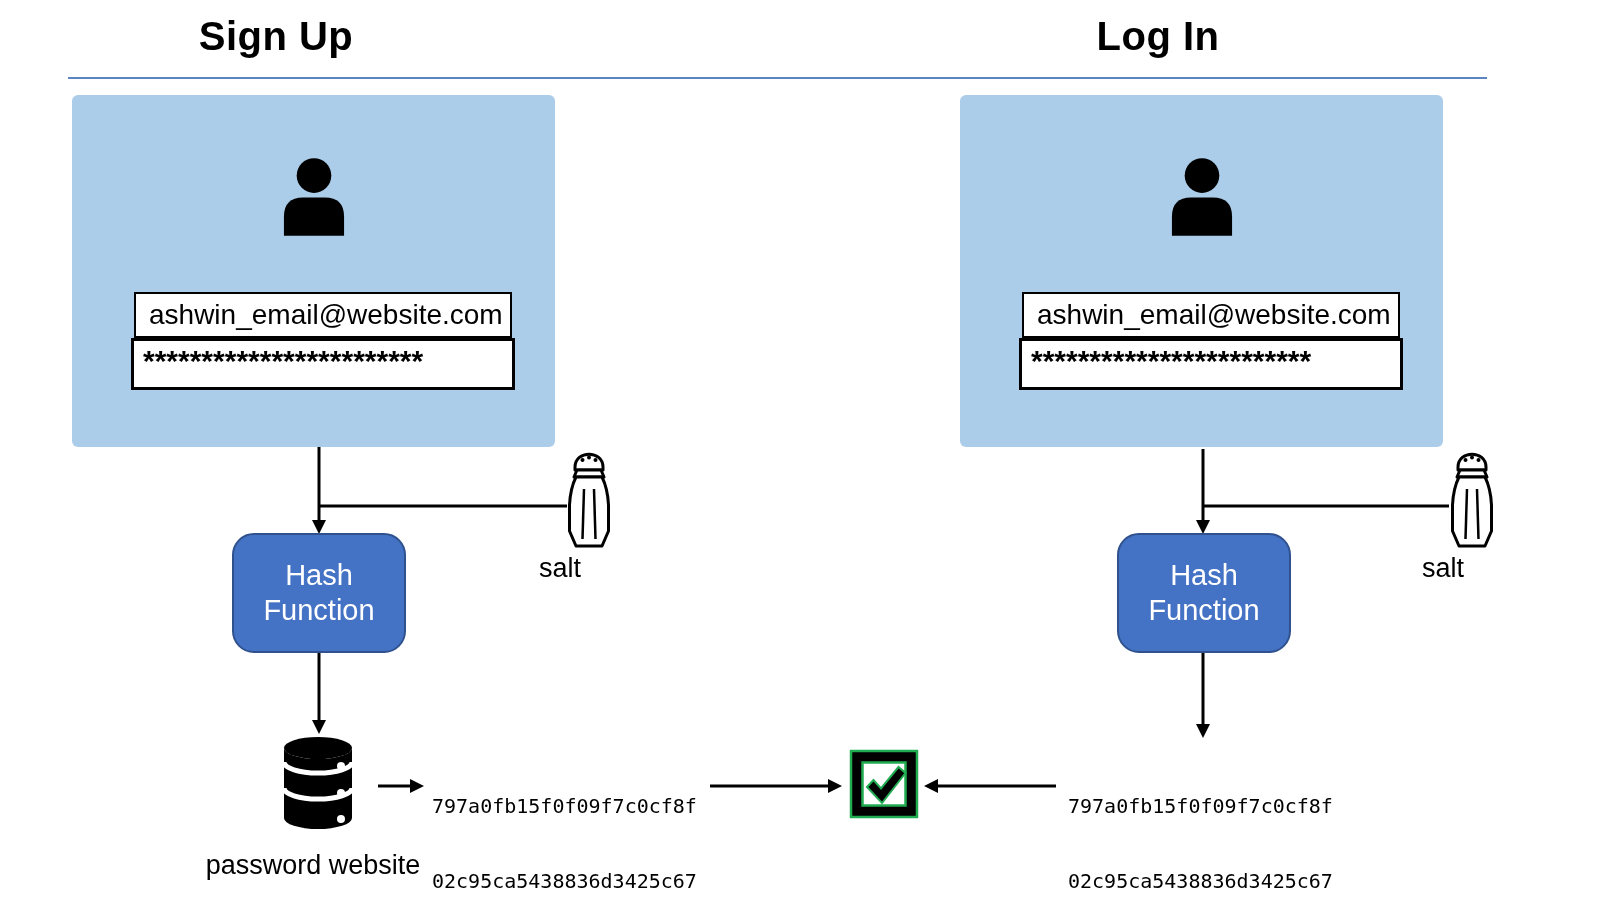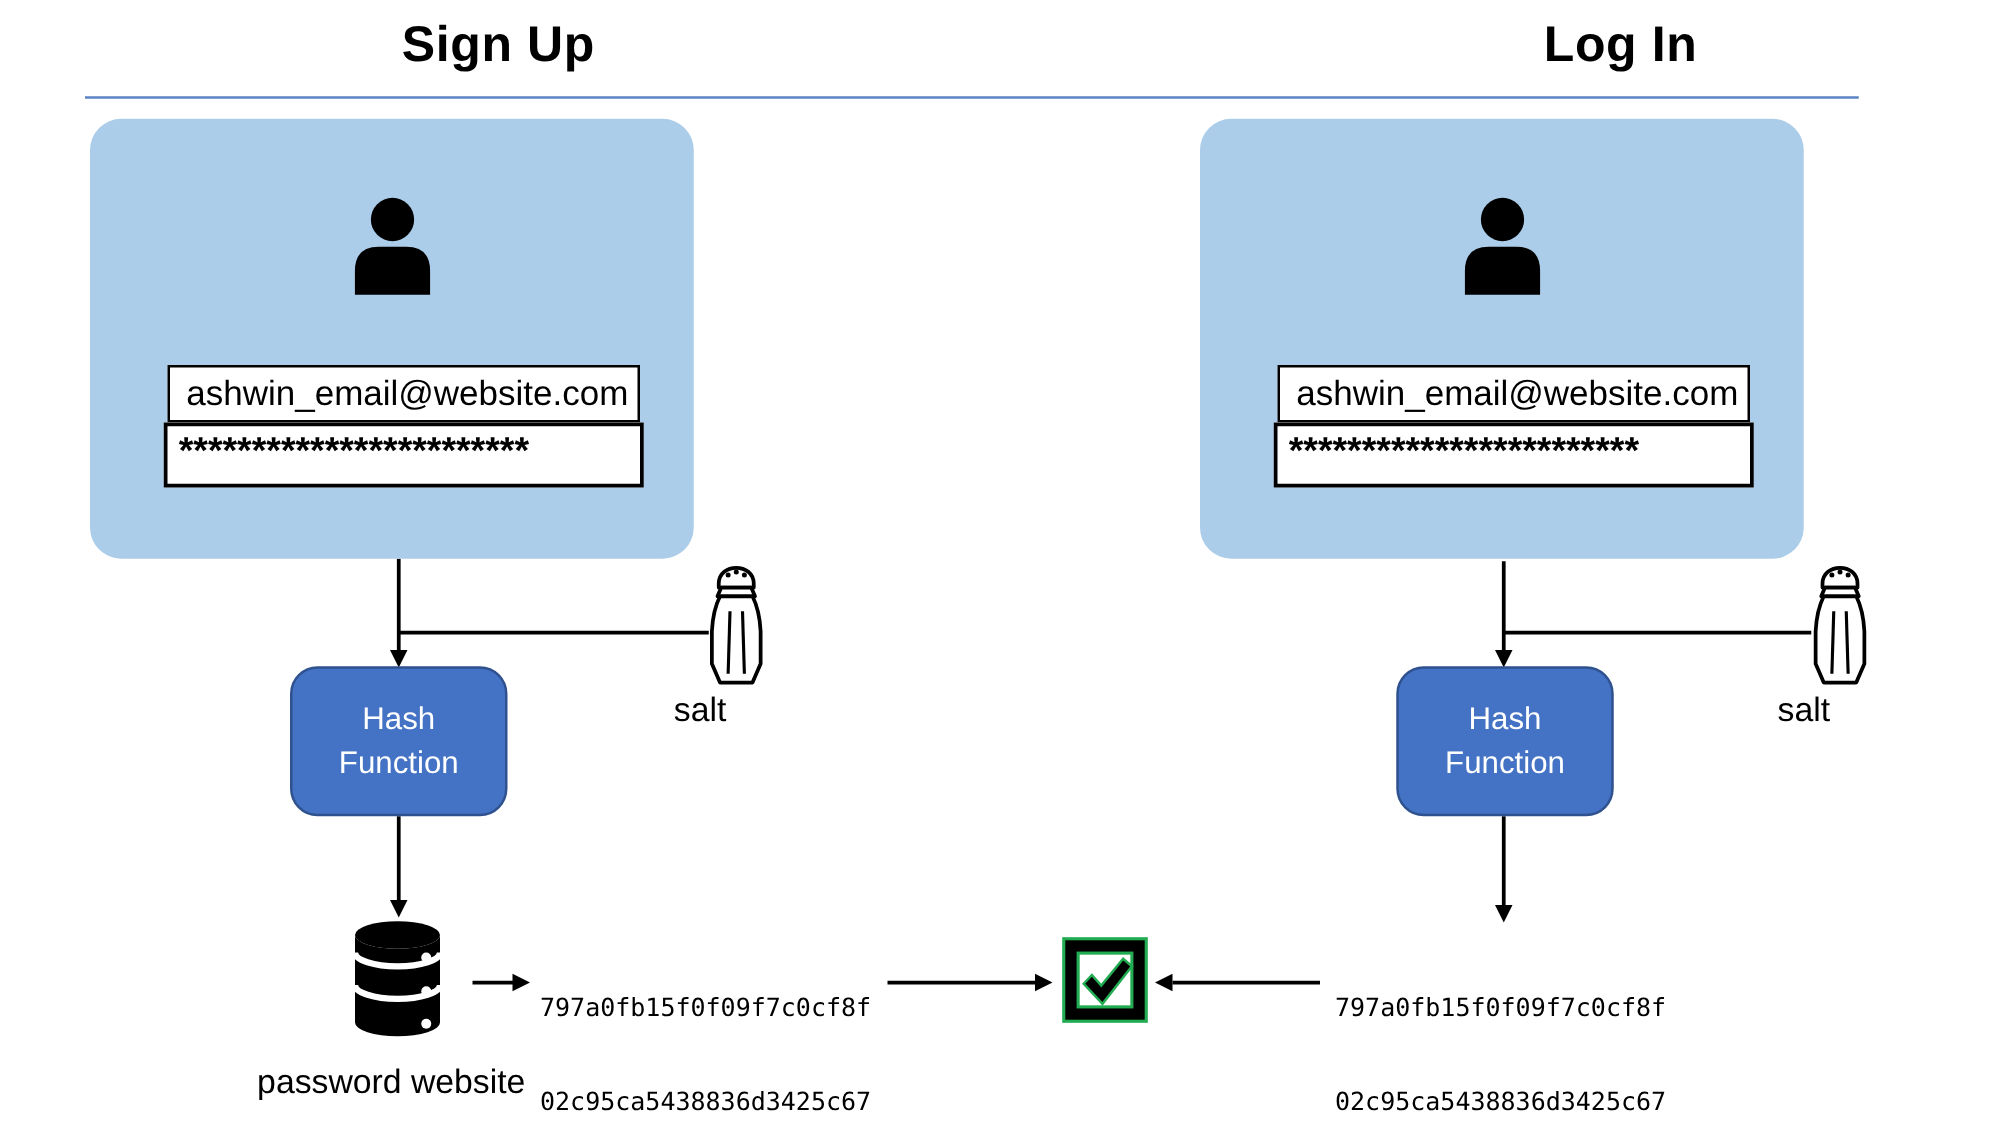--- a/index.html
+++ b/index.html
@@ -1,41 +1,41 @@
 <!DOCTYPE html>
 <html><head>
 <meta charset="utf-8">
 <style>
   html,body{margin:0;padding:0;background:#ffffff;}
   .stage{
     position:relative;width:1600px;height:900px;background:#ffffff;overflow:hidden;
     font-family:"Liberation Sans",sans-serif;color:#000;
   }
-  .title{position:absolute;top:14px;width:400px;text-align:right;
+  .title{position:absolute;top:14px;width:400px;text-align:center;
     font-size:40px;font-weight:600;letter-spacing:0.5px;}
   .title-signup{left:76px;}
   .title-login{left:958px;}
   .divider{position:absolute;left:68px;top:77px;width:1419px;height:2px;background:#5b84c4;}
 
-  .panel{position:absolute;top:95px;width:483px;height:352px;background:#abcdea;border-radius:25px;}
+  .panel{position:absolute;top:95px;width:483px;height:352px;background:#abcdea;border-radius:6px;}
   .panel-left{left:72px;}
   .panel-right{left:960px;}
 
   .person-svg{position:absolute;left:0;right:0;margin:0 auto;top:62px;width:82px;height:80px;}
 
   .field{position:absolute;background:#ffffff;border:2px solid #000;box-sizing:border-box;
     display:flex;align-items:center;overflow:hidden;white-space:nowrap;}
   .field-email{left:62px;top:197px;width:378px;height:46px;font-size:28px;padding-left:13px;}
   .field-pwd{left:59px;top:243px;width:384px;height:52px;border-width:3px;
     font-size:30px;font-weight:700;letter-spacing:0px;padding-left:9px;align-items:flex-start;line-height:40px;}
 
   .hashbox{position:absolute;top:533px;width:174px;height:120px;background:#4472c4;
     border:2px solid #2f528f;border-radius:22px;box-sizing:border-box;
     display:flex;flex-direction:column;align-items:center;justify-content:center;
-    color:#ffffff;font-size:25px;line-height:35px;font-weight:500;}
+    color:#ffffff;font-size:29px;line-height:35px;font-weight:500;}
   .hashbox-left{left:232px;}
   .hashbox-right{left:1117px;}
 
   .salt-svg{position:absolute;top:446px;width:46px;height:106px;}
   .salt-left{left:566px;}
   .salt-right{left:1449px;}
   .salt-label{position:absolute;top:553px;width:100px;text-align:left;font-size:27px;}
   .salt-label-left{left:539px;}
   .salt-label-right{left:1422px;}
 

